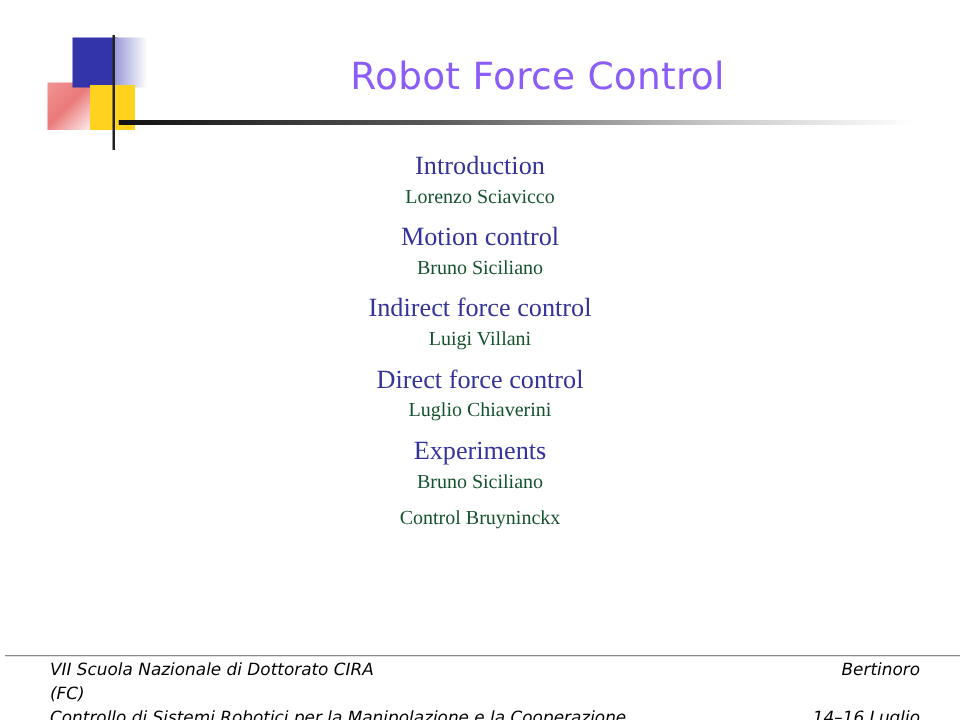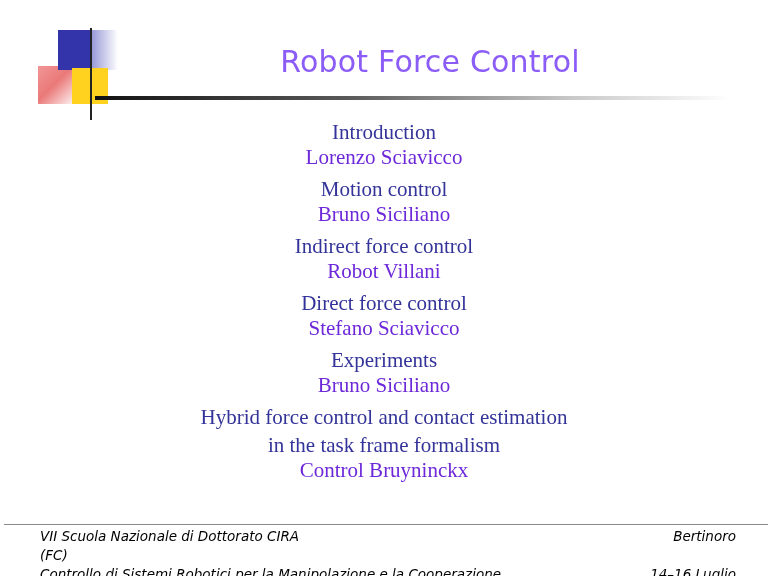--- a/index.html
+++ b/index.html
@@ -101,22 +101,22 @@
   }
   .sec-title {
     font-size: 21px;
     color: #333399;
     line-height: 28px;
   }
   .sec-title .ln2 {
     display: block;
   }
   .sec-author {
-    font-size: 21px;
-    color: #6d28d9;
+    font-size: 16px;
+    color: #14532d;
     line-height: 23px;
   }
 
   
   .footer {
     position: absolute;
     left: 4px;
     top: 524px;
     width: 768px;
     height: 52px;
@@ -168,38 +168,34 @@
     <div class="sec-author">Lorenzo Sciavicco</div>
   </div>
 
   <div class="section">
     <div class="sec-title">Motion control</div>
     <div class="sec-author">Bruno Siciliano</div>
   </div>
 
   <div class="section">
     <div class="sec-title">Indirect force control</div>
-    <div class="sec-author">Robot Villani</div>
+    <div class="sec-author">Luigi Villani</div>
   </div>
 
   <div class="section">
     <div class="sec-title">Direct force control</div>
-    <div class="sec-author">Stefano Sciavicco</div>
+    <div class="sec-author">Luglio Chiaverini</div>
   </div>
 
   <div class="section">
     <div class="sec-title">Experiments</div>
     <div class="sec-author">Bruno Siciliano</div>
   </div>
 
   <div class="section">
-    <div class="sec-title">
-      <span>Hybrid force control and contact estimation</span>
-      <span class="ln2">in the task frame formalism</span>
-    </div>
     <div class="sec-author">Control Bruyninckx</div>
   </div>
 
 </div>
 
 <div class="footer">
   <div class="footer-left footer-r1">VII Scuola Nazionale di Dottorato CIRA</div>
   <div class="footer-right footer-r1">Bertinoro</div>
 
   <div class="footer-left footer-r2">(FC)</div>

